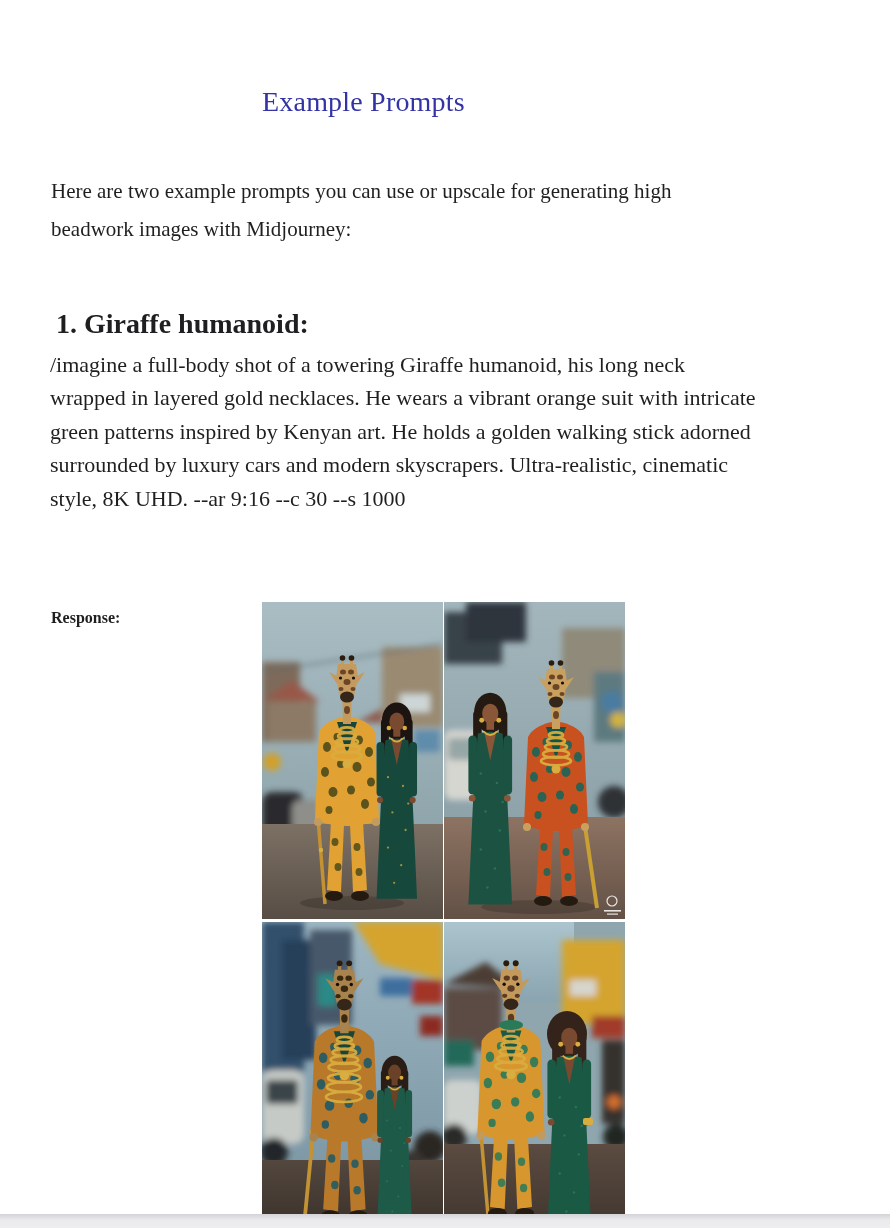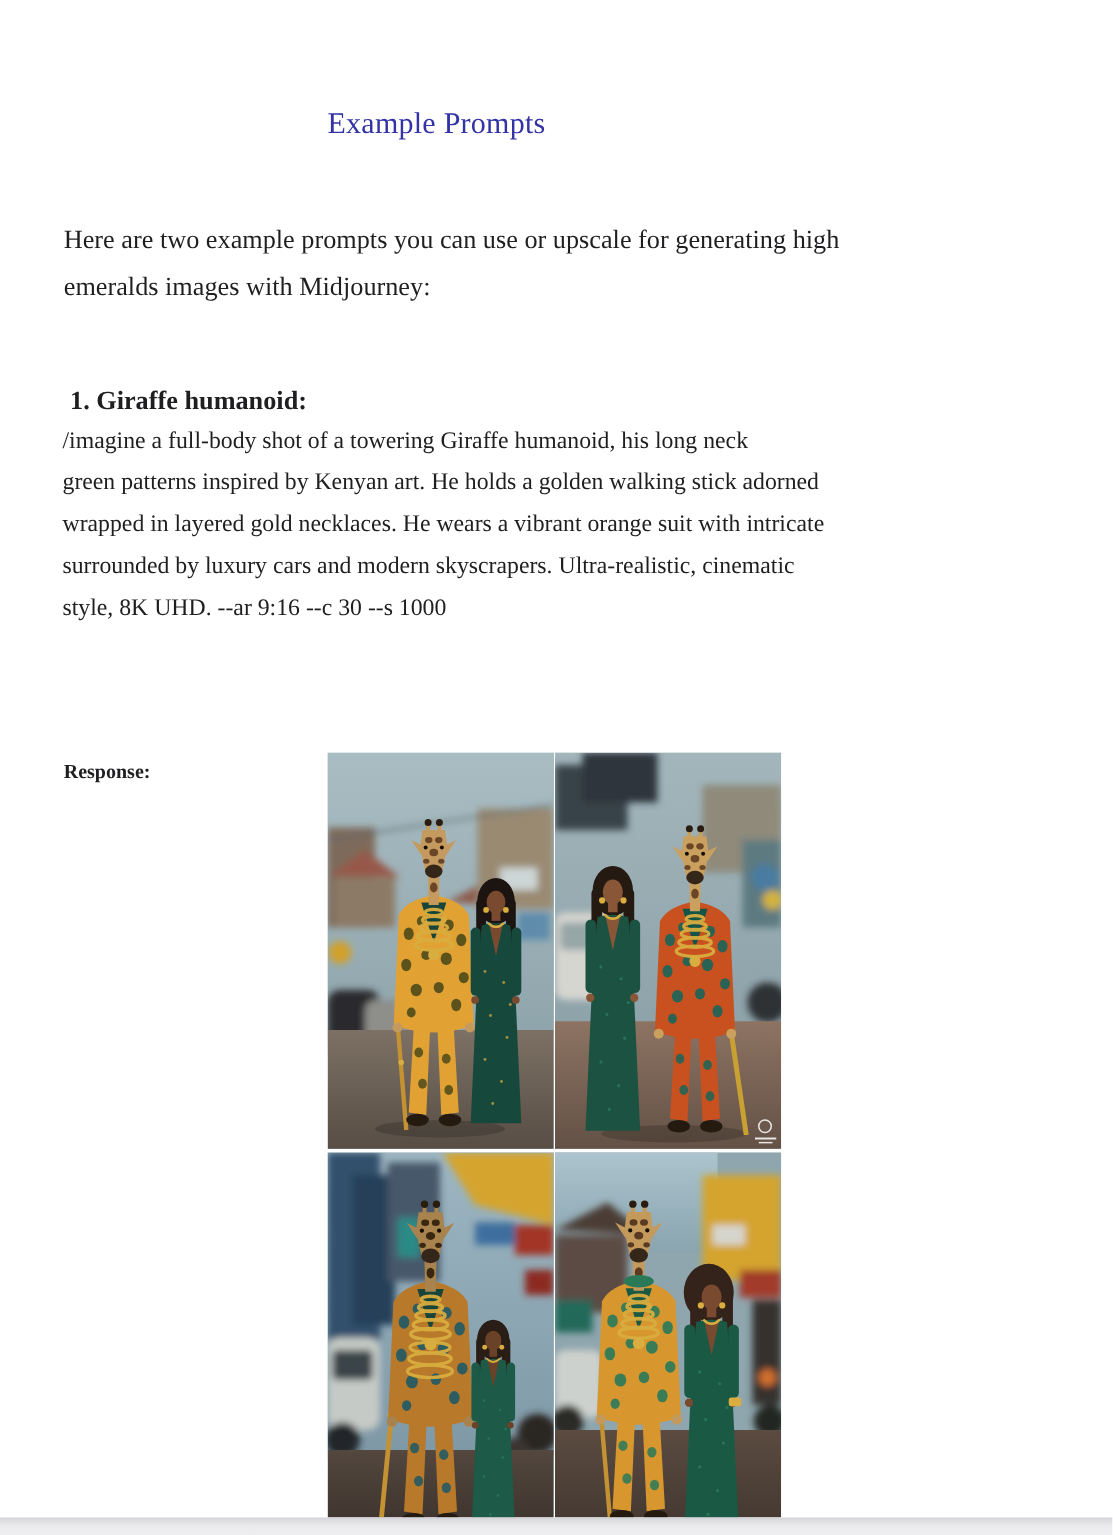--- a/index.html
+++ b/index.html
@@ -4,25 +4,25 @@
 <style>
   html,body{margin:0;padding:0;}
   body{
     width:890px;height:1228px;position:relative;overflow:hidden;
     background:#ffffff;color:#1f1f21;
     font-family:"Liberation Serif","DejaVu Serif",serif;
   }
   .page{position:absolute;left:0;top:0;width:890px;height:1214px;background:#ffffff;overflow:hidden;}
   .viewer-gap{position:absolute;left:0;top:1214px;width:890px;height:14px;
     background:linear-gradient(#d4d4d8,#ebebee 45%,#eeeef1);}
-  .doc-title{position:absolute;left:262px;top:86px;font-size:24px;font-weight:500;
+  .doc-title{position:absolute;left:262px;top:86px;font-size:28px;font-weight:500;
     color:#3333a6;letter-spacing:.2px;}
   .intro{position:absolute;left:51px;top:172px;font-size:21px;line-height:38px;white-space:nowrap;}
-  .section-heading{position:absolute;left:56px;top:308px;font-size:21px;font-weight:bold;}
-  .prompt{position:absolute;left:50px;top:336px;font-size:19px;line-height:33.4px;white-space:nowrap;}
+  .section-heading{position:absolute;left:56px;top:308px;font-size:28px;font-weight:bold;}
+  .prompt{position:absolute;left:50px;top:348px;font-size:22px;line-height:33.4px;white-space:nowrap;}
   .response-label{position:absolute;left:51px;top:609px;font-size:16px;font-weight:bold;}
   .image-grid{position:absolute;left:262px;top:602px;width:363px;height:612px;overflow:hidden;
     display:grid;grid-template-columns:181px 181px;grid-template-rows:317px 317px;gap:3px 1px;}
   .image-grid figure{margin:0;width:181px;height:317px;overflow:hidden;background:#8fa4ab;}
   .image-grid svg{display:block;width:181px;height:318px;}
   .defs-holder{position:absolute;width:0;height:0;overflow:hidden;}
 </style>
 </head>
 <body>
 
@@ -150,29 +150,29 @@
     </g>
   </defs>
 </svg>
 
 <div class="page">
 
   <div class="doc-title">Example Prompts</div>
 
   <div class="intro">
     <div>Here are two example prompts you can use or upscale for generating high</div>
-    <div>emeralds images with Midjourney:</div>
+    <div>beadwork images with Midjourney:</div>
   </div>
 
   <div class="section-heading">1. Giraffe humanoid:</div>
 
   <div class="prompt">
     <div>/imagine a full-body shot of a towering Giraffe humanoid, his long neck</div>
+    <div>wrapped in layered gold necklaces. He wears a vibrant orange suit with intricate</div>
     <div>green patterns inspired by Kenyan art. He holds a golden walking stick adorned</div>
-    <div>wrapped in layered gold necklaces. He wears a vibrant orange suit with intricate</div>
     <div>surrounded by luxury cars and modern skyscrapers. Ultra-realistic, cinematic</div>
     <div>style, 8K UHD. --ar 9:16 --c 30 --s 1000</div>
   </div>
 
   <div class="response-label">Response:</div>
 
   <div class="image-grid">
 
     <figure aria-label="Giraffe humanoid in yellow-gold leopard-patterned suit holding an ornate gold cane, walking with a woman in a dark green and gold gown on a blurred Nairobi street">
       <svg viewBox="0 0 181 318">

